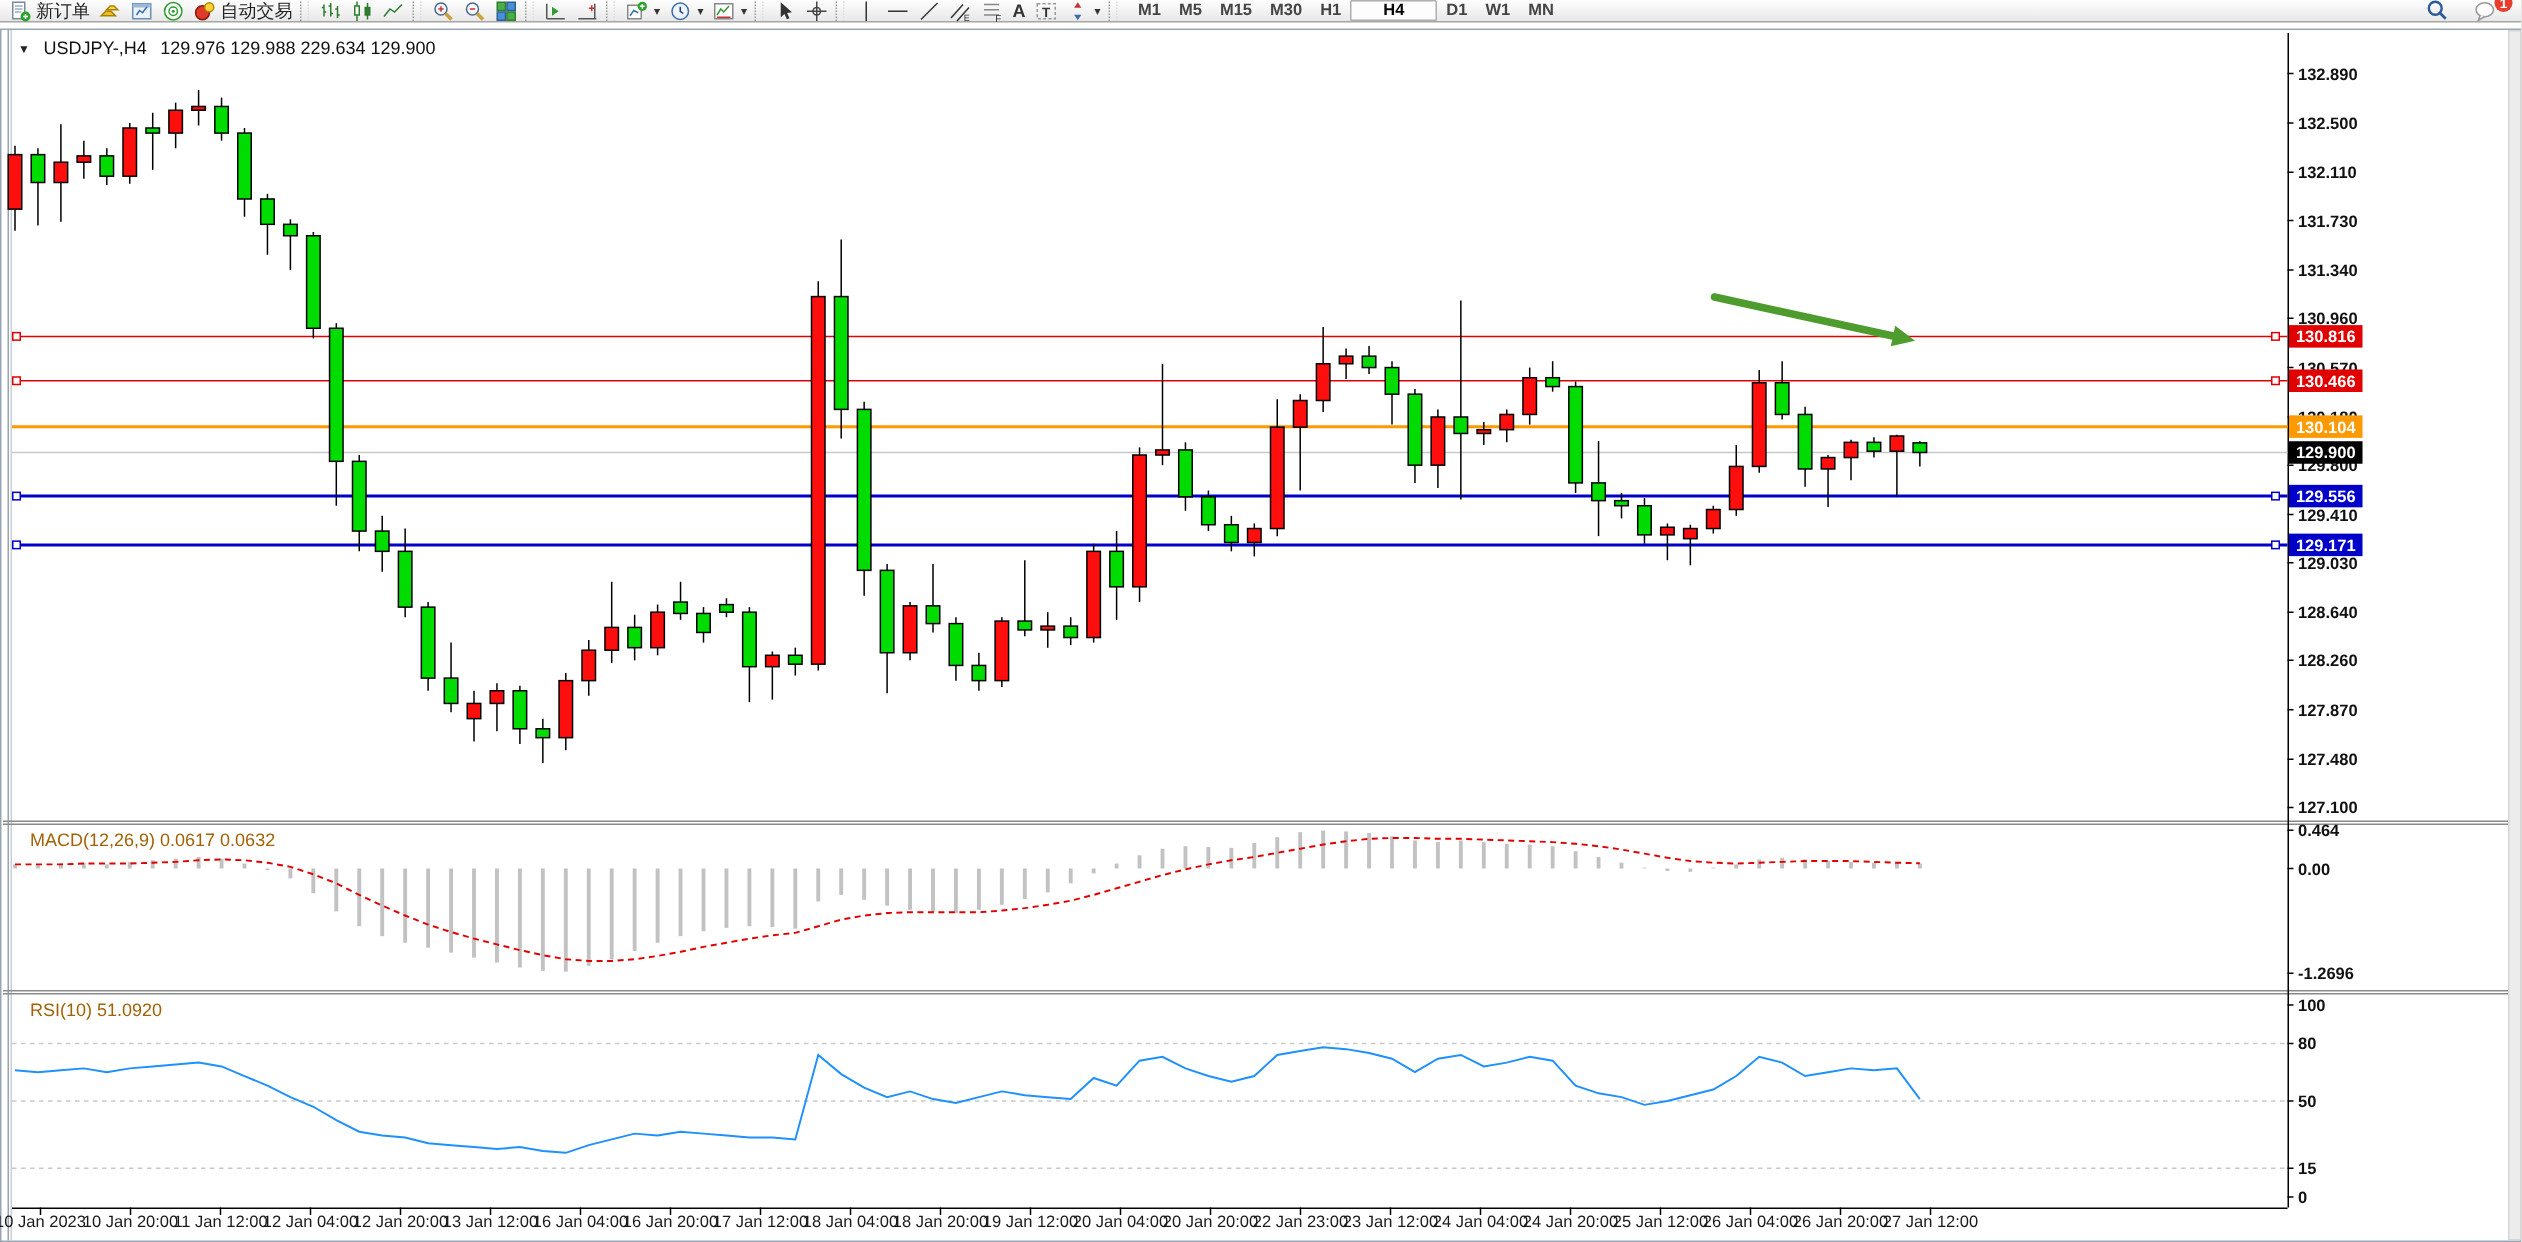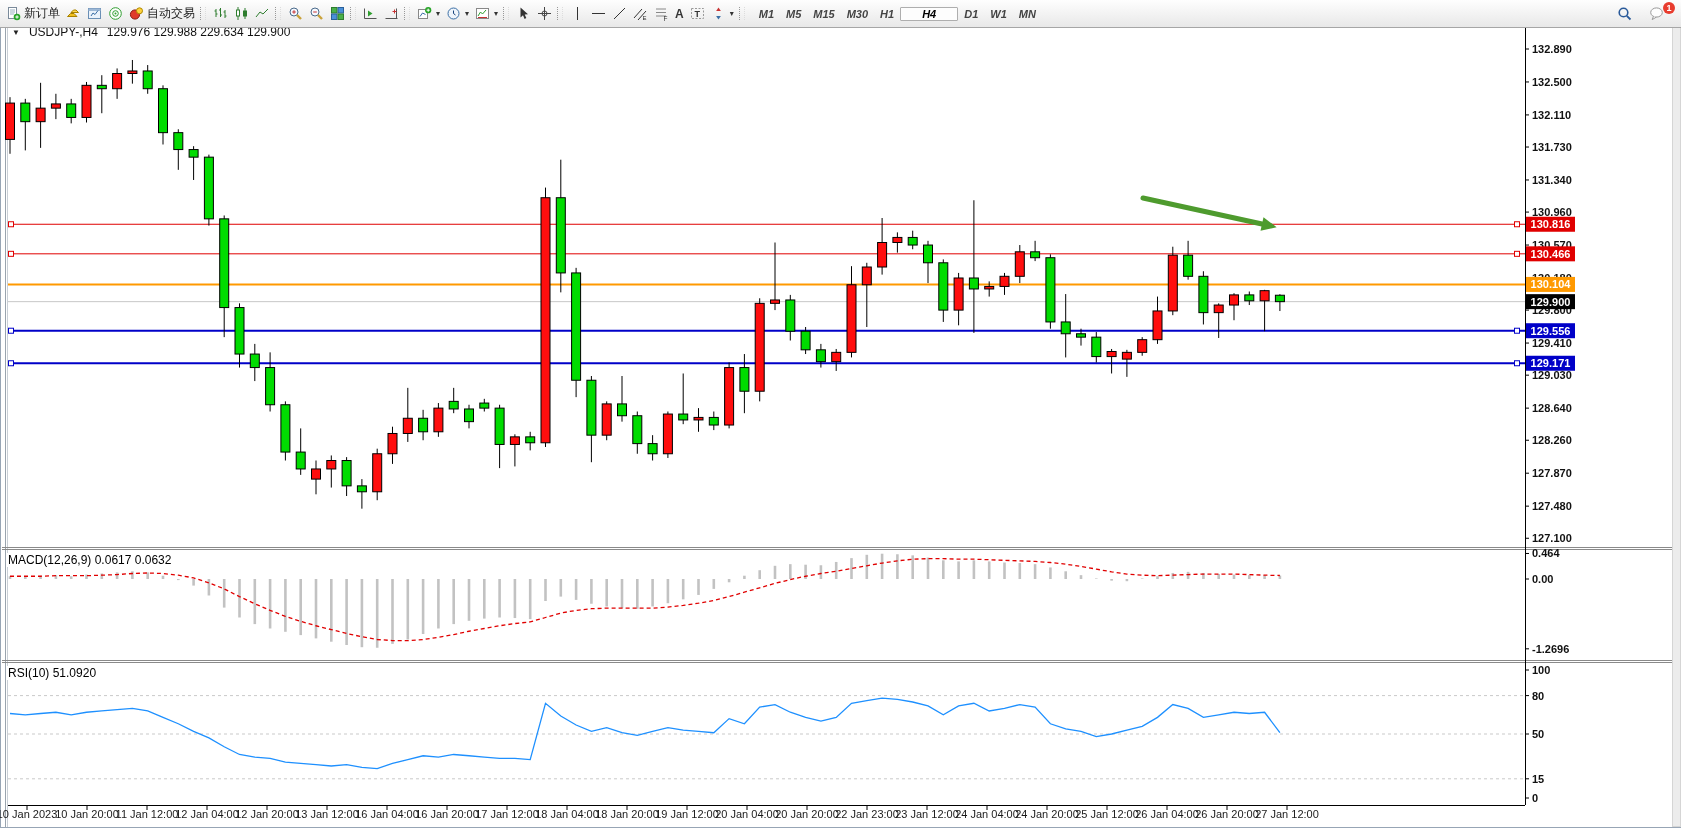--- a/index.html
+++ b/index.html
@@ -1,36 +1,36 @@
 <!DOCTYPE html>
 <html><head>
 <meta charset="utf-8">
 <style>
   html,body{margin:0;padding:0;background:#d4d0c8;}
   .app{position:relative;width:1681px;height:828px;background:#fff;overflow:hidden;
        font-family:"Liberation Sans","DejaVu Sans",sans-serif;}
-  .toolbar{position:absolute;top:0;left:0;width:1681px;height:28px;box-sizing:border-box;
+  .toolbar{position:absolute;top:0;left:0;width:1681px;height:15px;box-sizing:border-box;
        background:linear-gradient(#fefefe,#e8e8e8);border-bottom:1px solid #a6a6a6;
        display:flex;align-items:center;padding:0 3px;z-index:6;}
   .tb{display:inline-flex;align-items:center;gap:3px;padding:0 3px;height:17px;}
   .tb svg{display:block;}
   .tb-label{font-size:12px;color:#222;white-space:nowrap;}
   .grip{width:4px;height:13px;margin:0 4px 0 2px;border-left:1px dotted #999;border-right:1px dotted #ddd;}
   .caret{font-size:8px;color:#333;margin-left:1px;}
   .glyph{font-size:12px;color:#333;font-weight:700;}
-  .tfgroup{display:flex;align-items:center;margin-left:4px;font-style:italic;}
+  .tfgroup{display:flex;align-items:center;margin-left:4px;}
   .tfb{font-size:11px;font-weight:700;color:#444;padding:1px 6px;}
   .tfb.active{background:#fdfdfd;border:1px solid #aeaeae;border-radius:1px;color:#000;padding:0 21px;}
   .toolbar-right{margin-left:auto;display:flex;align-items:center;gap:10px;padding-right:10px;}
   .notif{position:relative;}
   .nbadge{position:absolute;top:-3px;right:-7px;background:#e83c2e;color:#fff;border-radius:50%;
        width:12px;height:12px;font-size:9px;line-height:12px;text-align:center;font-weight:700;}
   .chart-title{position:absolute;left:12px;top:25px;font-size:12px;color:#111;display:flex;gap:9px;z-index:3;align-items:center;}
   .tri{font-size:8px;color:#222;}
-  .ind-label{position:absolute;left:6px;font-size:12px;color:#000000;z-index:3;background:#fff;padding:0 2px;}
+  .ind-label{position:absolute;left:18px;font-size:12px;color:#a16207;z-index:3;background:#fff;padding:0 2px;}
   #cv{position:absolute;top:0;left:0;z-index:1;}
   #cv text{font-family:"Liberation Sans","DejaVu Sans",sans-serif;}
 </style>
 </head>
 <body>
 
 <div class="app">
 
   <div class="toolbar">
     <span class="tb">

